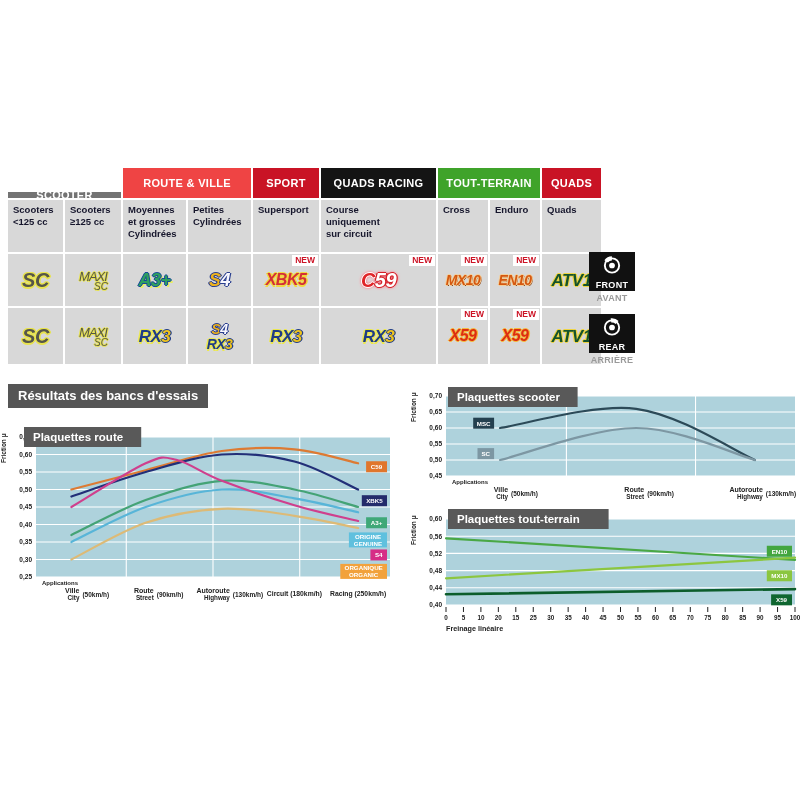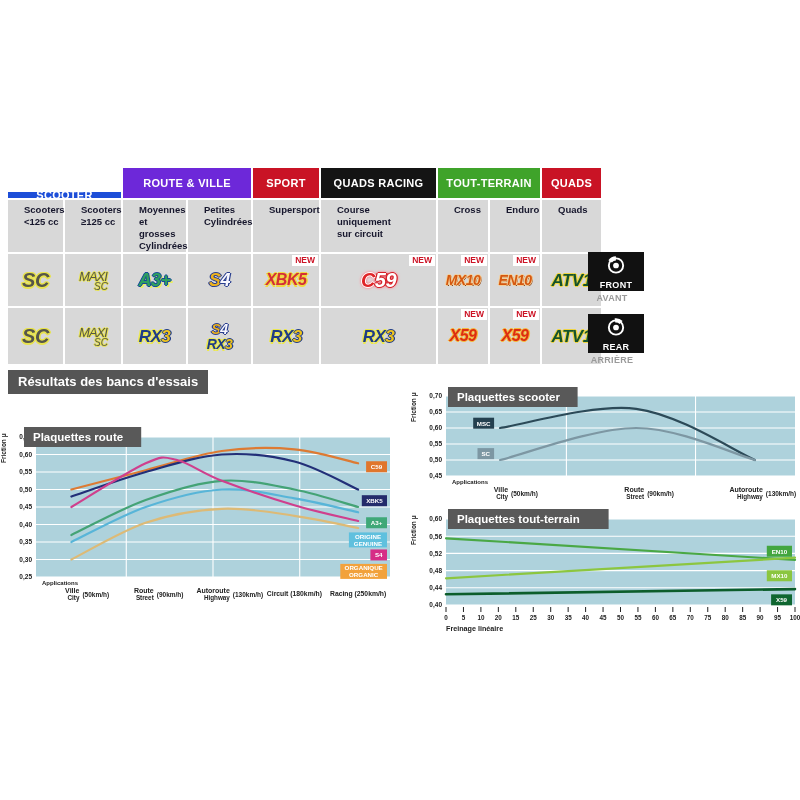--- a/index.html
+++ b/index.html
@@ -3,21 +3,21 @@
 <meta charset="utf-8">
 <style>
   html,body{margin:0;padding:0;background:#fff;}
   .stage{position:relative;width:800px;height:800px;background:#ffffff;font-family:"Liberation Sans",sans-serif;overflow:hidden;}
 
   
   #brakeTable{position:absolute;left:8px;top:168px;display:grid;
     grid-template-columns:55px 56px 63px 63px 66px 115px 50px 50px 59px;
     grid-template-rows:30px 52px 52px 56px;gap:2px;background:#fff;}
   .grp{color:#fff;font-weight:bold;font-size:11px;display:flex;align-items:center;justify-content:center;letter-spacing:.3px;}
-  .sub{background:#d8d8d8;color:#16162c;font-weight:bold;font-size:9.5px;line-height:1.25;padding:4px 2px 0 16px;white-space:pre-line;}
+  .sub{background:#d8d8d8;color:#16162c;font-weight:bold;font-size:9.5px;line-height:1.25;padding:4px 2px 0 5px;white-space:pre-line;}
   .pcell{background:#d8d8d8;position:relative;display:flex;flex-direction:column;align-items:center;justify-content:center;gap:1px;}
   .newbadge{position:absolute;top:1px;right:1px;background:#fff;color:#cc1325;font-weight:bold;font-size:8.5px;line-height:11px;padding:0 3px;}
 
   
   .logo{font-style:italic;font-weight:bold;line-height:1;white-space:nowrap;letter-spacing:-0.5px;display:inline-block;}
   .lg-sc{font-size:20px;color:#56564a;text-shadow:-1.5px 0 #e8e34e,1.5px 0 #e8e34e,0 -1.5px #e8e34e,0 1.5px #e8e34e,-1px -1px #e8e34e,1px -1px #e8e34e,-1px 1px #e8e34e,1px 1px #e8e34e;}
   .lg-maxisc{display:flex;flex-direction:column;align-items:flex-end;font-style:italic;font-weight:normal;color:#56564a;
     text-shadow:-1px 0 #e8e34e,1px 0 #e8e34e,0 -1px #e8e34e,0 1px #e8e34e;}
   .lg-maxisc .mx1{font-size:13px;letter-spacing:-1px;}
   .lg-maxisc .mx2{font-size:10px;margin-top:-3px;margin-right:-1px;}
@@ -33,36 +33,36 @@
   .lg-rx .r3{color:#eec31d;text-shadow:-1.2px 0 #1f3c85,1.2px 0 #1f3c85,0 -1.2px #1f3c85,0 1.2px #1f3c85;}
   .lg-rx{font-size:17px;}
   .lg-mxen{font-size:14px;color:#d55810;text-shadow:-1px 0 #f3cf9b,1px 0 #f3cf9b,0 -1px #f3cf9b,0 1px #f3cf9b,1px 1px 0 #7a2e00;}
   .lg-x59{font-size:16px;color:#dd2d12;text-shadow:-1.2px 0 #f3b93e,1.2px 0 #f3b93e,0 -1.2px #f3b93e,0 1.2px #f3b93e;}
   .lg-atv{font-size:17px;color:#14532d;text-shadow:-1.2px 0 #efd441,1.2px 0 #efd441,0 -1.2px #efd441,0 1.2px #efd441;font-style:italic;}
   .stacked .lg-s4{font-size:14px;}
   .stacked .lg-rx{font-size:14px;}
 
   
   .axle{position:absolute;width:48px;text-align:center;}
-  .axle-box{background:#111;width:56px;margin:0 auto;padding:3px 0 1px;}
+  .axle-box{background:#111;width:46px;margin:0 auto;padding:3px 0 1px;}
   .axle-en{color:#fff;font-weight:bold;font-size:9px;letter-spacing:.3px;}
   .axle-fr{color:#9a9a9a;font-size:9px;font-weight:bold;margin-top:2px;letter-spacing:.3px;}
 
   
-  .section-title{position:absolute;left:8px;top:370px;background:#555;color:#fff;font-weight:bold;font-size:13px;padding:4px 10px 5px;}
+  .section-title{position:absolute;left:8px;top:384px;background:#555;color:#fff;font-weight:bold;font-size:13px;padding:4px 10px 5px;}
 
   .chart{position:absolute;}
 </style>
 </head>
 <body>
 
 <div class="stage">
   <div id="brakeTable">
-      <div class="grp" style="background: #1d4ed8; grid-column: span 2; margin-top: 24px;">SCOOTER</div>
-      <div class="grp" style="background: #6d28d9; grid-column: span 2;">ROUTE &amp; VILLE</div>
+      <div class="grp" style="background: #737373; grid-column: span 2; margin-top: 24px;">SCOOTER</div>
+      <div class="grp" style="background: #ef4444; grid-column: span 2;">ROUTE &amp; VILLE</div>
       <div class="grp" style="background: rgb(201, 19, 37); grid-column: span 1;">SPORT</div>
       <div class="grp" style="background: rgb(20, 20, 20); grid-column: span 1;">QUADS RACING</div>
       <div class="grp" style="background: rgb(63, 163, 42); grid-column: span 2;">TOUT-TERRAIN</div>
       <div class="grp" style="background: rgb(201, 19, 37); grid-column: span 1;">QUADS</div>
       <div class="sub">Scooters
 &lt;125 cc</div>
       <div class="sub">Scooters
 ≥125 cc</div>
       <div class="sub">Moyennes
 et grosses

